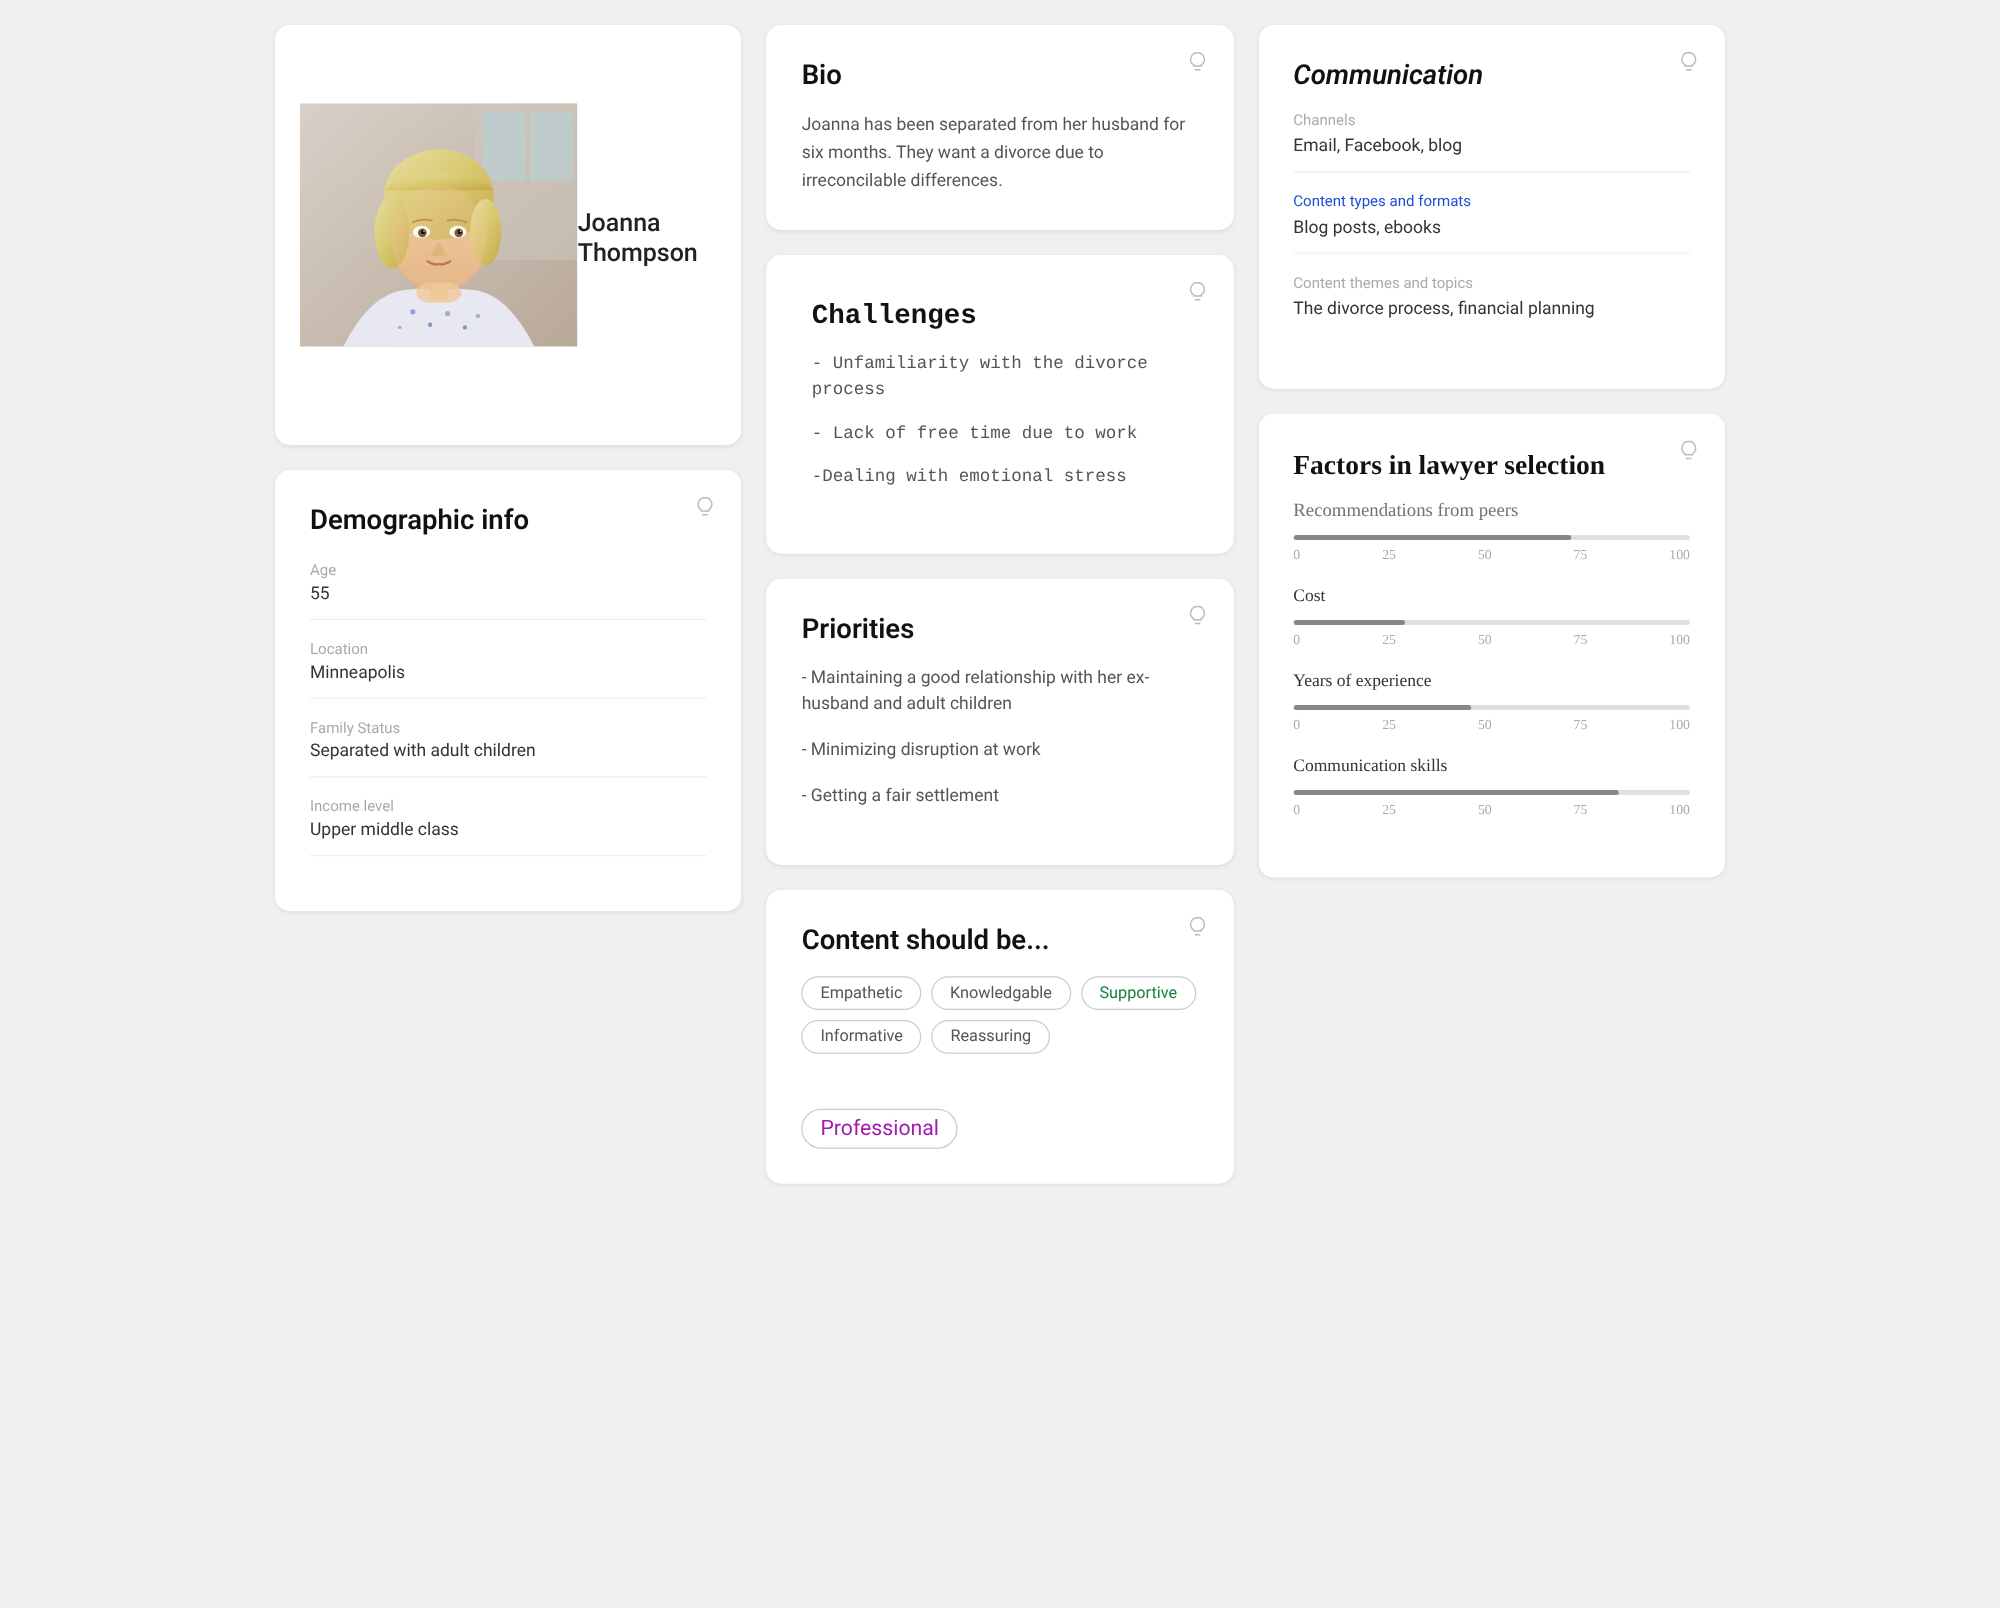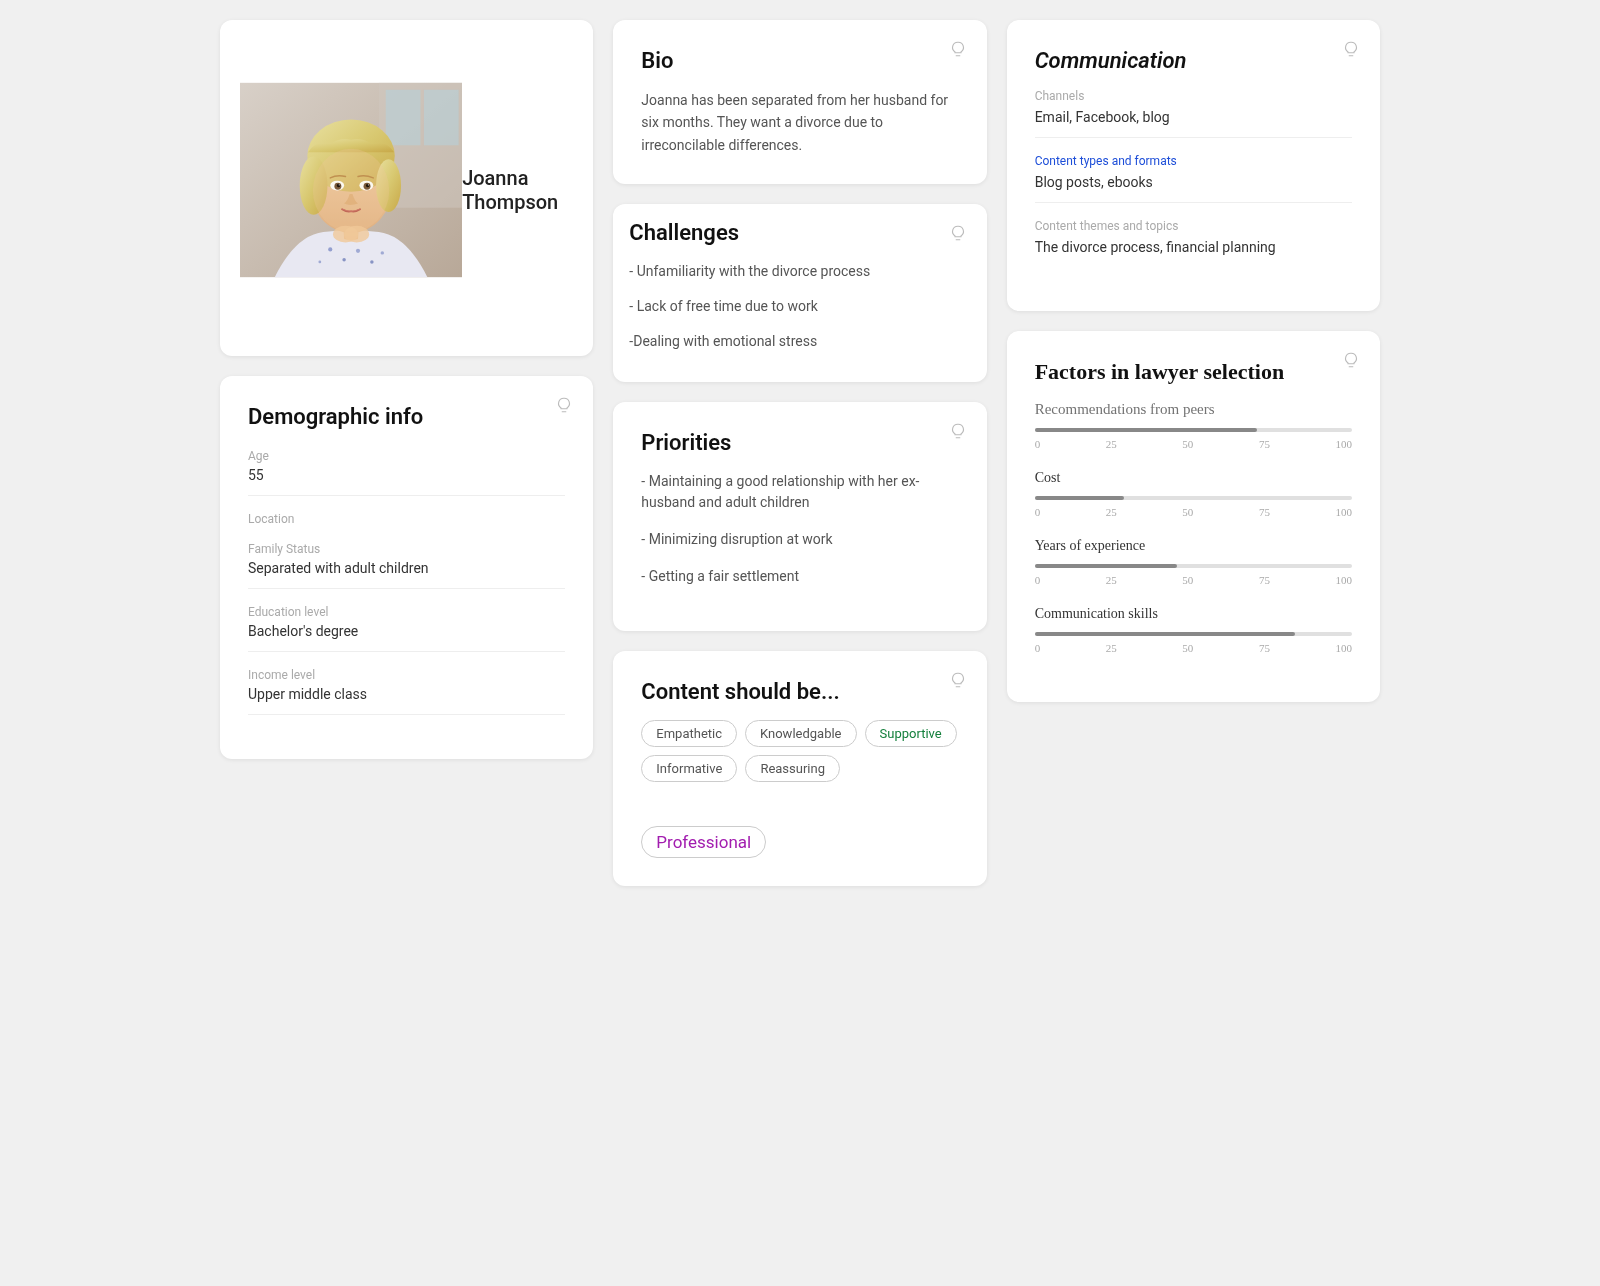--- a/index.html
+++ b/index.html
@@ -94,44 +94,41 @@
         <span style="position: absolute; top: 20px; right: 20px; color: rgb(187, 187, 187);"><svg width="18" height="18" viewBox="0 0 24 24" fill="none" stroke="#bbb" stroke-width="1.5">
             <path d="M9 21h6M12 3a7 7 0 0 1 4 12.9V17H8v-1.1A7 7 0 0 1 12 3z"></path>
           </svg></span>
         <h2 style="font-size: 22px; font-weight: 600; margin-bottom: 20px; color: rgb(17, 17, 17);">Demographic info</h2>
         <div style="margin-bottom: 16px;">
           <div style="font-size: 12px; color: rgb(170, 170, 170); margin-bottom: 4px;">Age</div>
           <div style="font-size: 14px; color: rgb(51, 51, 51); padding-bottom: 12px; border-bottom: 1px solid rgb(238, 238, 238);">55</div>
         </div>
         <div style="margin-bottom: 16px;">
           <div style="font-size: 12px; color: rgb(170, 170, 170); margin-bottom: 4px;">Location</div>
+          <div style="font-size: 14px; color: rgb(51, 51, 51); padding-bottom: 12px; border-bottom: 1px solid rgb(238, 238, 238);">Minneapolis</div>
         </div>
         <div style="margin-bottom: 16px;">
           <div style="font-size: 12px; color: rgb(170, 170, 170); margin-bottom: 4px;">Family Status</div>
           <div style="font-size: 14px; color: rgb(51, 51, 51); padding-bottom: 12px; border-bottom: 1px solid rgb(238, 238, 238);">Separated with adult children</div>
         </div>
         <div style="margin-bottom: 16px;">
-          <div style="font-size: 12px; color: rgb(170, 170, 170); margin-bottom: 4px;">Education level</div>
-          <div style="font-size: 14px; color: rgb(51, 51, 51); padding-bottom: 12px; border-bottom: 1px solid rgb(238, 238, 238);">Bachelor's degree</div>
-        </div>
-        <div style="margin-bottom: 16px;">
           <div style="font-size: 12px; color: rgb(170, 170, 170); margin-bottom: 4px;">Income level</div>
           <div style="font-size: 14px; color: rgb(51, 51, 51); padding-bottom: 12px; border-bottom: 1px solid rgb(238, 238, 238);">Upper middle class</div>
         </div>
       </div>
     </div>
     <div style="display: flex; flex-direction: column; gap: 20px;">
       <div style="background: rgb(255, 255, 255); border-radius: 12px; padding: 28px; position: relative; box-shadow: rgba(0, 0, 0, 0.08) 0px 1px 4px;">
         <span style="position: absolute; top: 20px; right: 20px;"><svg width="18" height="18" viewBox="0 0 24 24" fill="none" stroke="#bbb" stroke-width="1.5">
             <path d="M9 21h6M12 3a7 7 0 0 1 4 12.9V17H8v-1.1A7 7 0 0 1 12 3z"></path>
           </svg></span>
         <h2 style="font-size: 22px; font-weight: 600; margin-bottom: 16px; color: rgb(17, 17, 17);">Bio</h2>
         <p style="font-size: 14px; color: rgb(85, 85, 85); line-height: 1.6;">Joanna has been separated from her husband for six months. They want a divorce due to irreconcilable differences.</p>
       </div>
-      <div style="background: rgb(255, 255, 255); border-radius: 12px; padding: 16px; position: relative; box-shadow: rgba(0, 0, 0, 0.08) 0px 1px 4px;">
+      <div style="background: rgb(255, 255, 255); border-radius: 12px; padding: 36px; position: relative; box-shadow: rgba(0, 0, 0, 0.08) 0px 1px 4px; font-family: Liberation Mono, monospace;">
         <span style="position: absolute; top: 20px; right: 20px;"><svg width="18" height="18" viewBox="0 0 24 24" fill="none" stroke="#bbb" stroke-width="1.5">
             <path d="M9 21h6M12 3a7 7 0 0 1 4 12.9V17H8v-1.1A7 7 0 0 1 12 3z"></path>
           </svg></span>
         <h2 style="font-size: 22px; font-weight: 600; margin-bottom: 16px; color: rgb(17, 17, 17);">Challenges</h2>
         <div style="font-size: 14px; color: rgb(85, 85, 85); margin-bottom: 14px; line-height: 1.5;">- Unfamiliarity with the divorce process</div>
         <div style="font-size: 14px; color: rgb(85, 85, 85); margin-bottom: 14px; line-height: 1.5;">- Lack of free time due to work</div>
         <div style="font-size: 14px; color: rgb(85, 85, 85); margin-bottom: 14px; line-height: 1.5;">-Dealing with emotional stress</div>
       </div>
       <div style="background: rgb(255, 255, 255); border-radius: 12px; padding: 28px; position: relative; box-shadow: rgba(0, 0, 0, 0.08) 0px 1px 4px;">
         <span style="position: absolute; top: 20px; right: 20px;"><svg width="18" height="18" viewBox="0 0 24 24" fill="none" stroke="#bbb" stroke-width="1.5">

